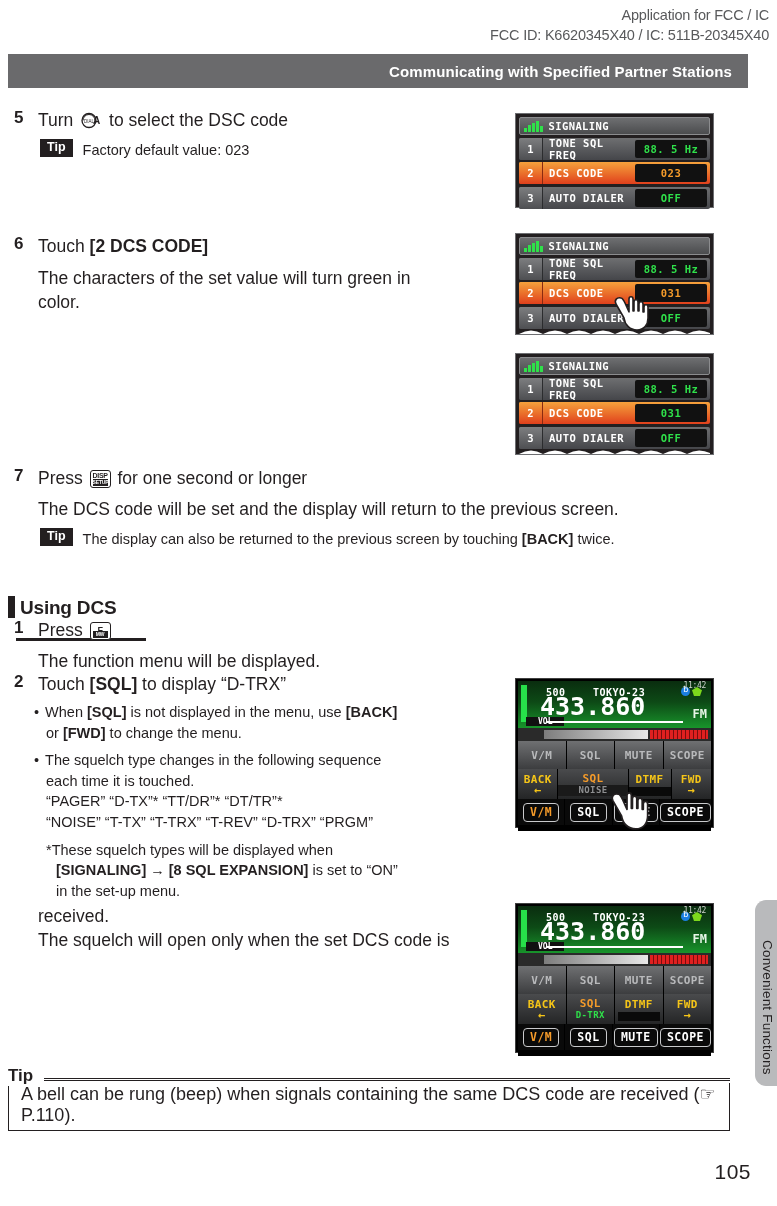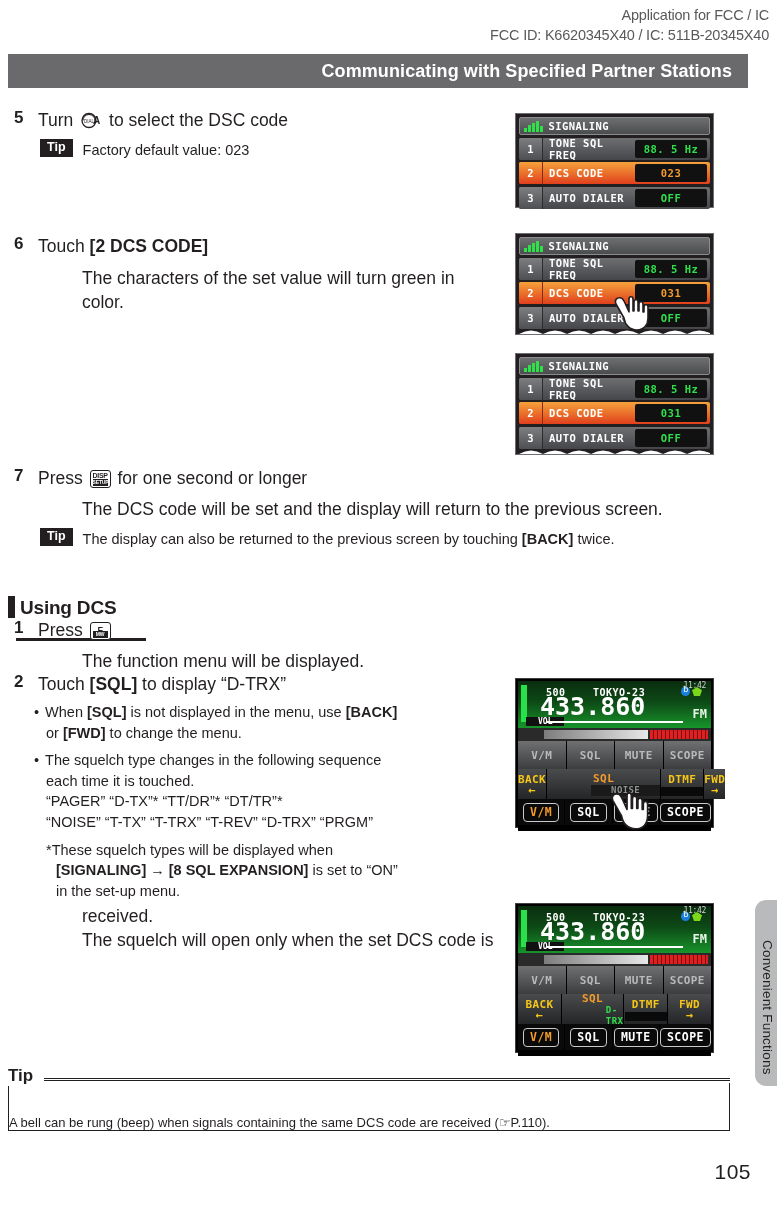--- a/index.html
+++ b/index.html
@@ -12,29 +12,29 @@
   
   .fcc-head { position: absolute; top: 6px; right: 8px; text-align: right;
               font-size: 14.5px; color: #58595b; line-height: 1.35;
               letter-spacing: -0.2px; }
 
   
   .banner { position: absolute; left: 8px; top: 54px; width: 740px; height: 34px;
             background: #6a6a6c; }
   .banner-title { position: absolute; right: 16px; top: 50%;
                   transform: translateY(-50%); color: #fff; font-weight: bold;
-                  font-size: 18px; letter-spacing: 0.1px; }
+                  font-size: 15px; letter-spacing: 0.1px; }
 
   
   .step { position: absolute; display: flex; }
   .step-num { font-weight: bold; font-size: 17px; width: 30px; flex: none;
               padding-left: 6px; }
   .step-body { font-size: 17.5px; line-height: 1.38; }
   .step-body b { font-weight: bold; }
-  .sub { font-size: 17.5px; line-height: 1.38; margin-left: 44px; }
+  .sub { font-size: 17.5px; line-height: 1.38; }
 
   .tipbadge { display: inline-block; background: #231f20; color: #fff;
               font-size: 12.5px; font-weight: bold; padding: 1px 7px 2px;
               line-height: 1.15; vertical-align: 2px; }
 
   .tipline { display: flex; gap: 10px; align-items: flex-start;
              font-size: 14.5px; line-height: 1.4; }
   .tipline .txt { padding-top: 1px; }
 
   
@@ -170,22 +170,22 @@
   
   .hand { position: absolute; width: 42px; height: 46px; pointer-events: none; }
 
   
   .tipbox-wrap { position: absolute; left: 8px; top: 1070px; width: 722px; }
   .tipbox-lbl { font-size: 17px; font-weight: bold; position: absolute;
                 left: 0; top: -4px; background: #fff; padding-right: 4px; z-index:2;}
   .tipbox-top { position: absolute; left: 36px; right: 0; top: 8px; height: 3px;
                 border-top: 1.5px solid #231f20; border-bottom: 1.5px solid #231f20; }
   .tipbox-body { margin-top: 13px; border: 1.5px solid #231f20; border-top: none;
-                 height: 48px; display: flex; align-items: flex-end;
-                 font-size: 13px; }
+                 height: 48px; display: flex; align-items: flex-start;
+                 padding-left: 12px; font-size: 18px; }
 
   
   .rtab { position: absolute; right: 0; top: 900px; width: 22px; height: 186px;
           background: #b9babc; border-radius: 11px 0 0 11px; }
   .rtab-txt { position: absolute; right: 2px; top: 940px; height: 220px;
               width: 18px; color: #231f20; font-size: 13.5px;
               writing-mode: vertical-rl; text-orientation: mixed;
               letter-spacing: 0.2px; }
   .pageno { position: absolute; right: 26px; bottom: 22px; font-size: 21px;
             color: #231f20; letter-spacing: 0.5px; }

